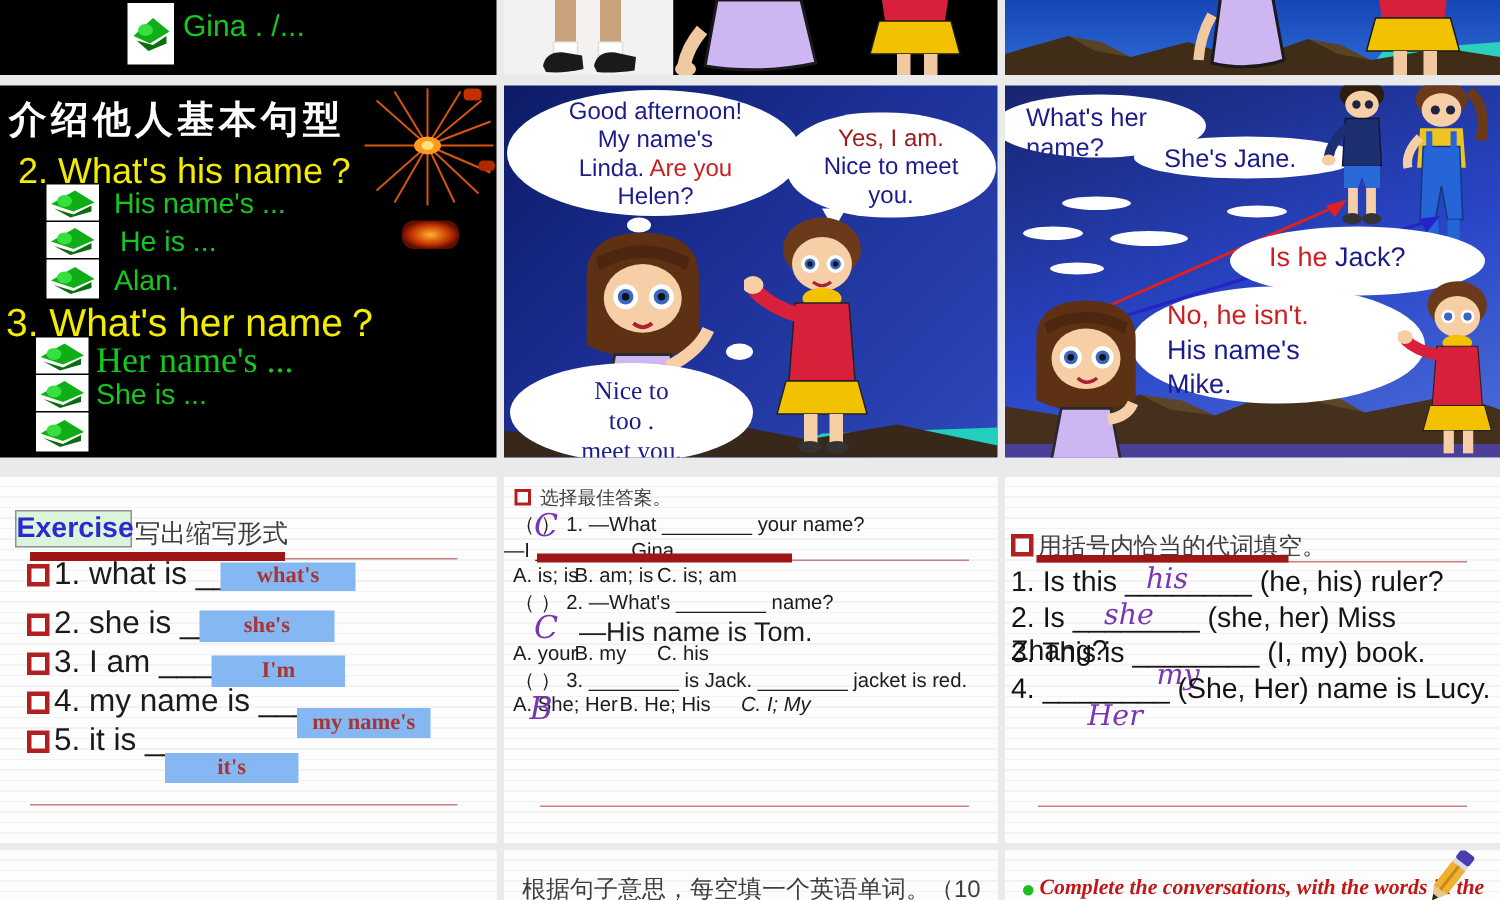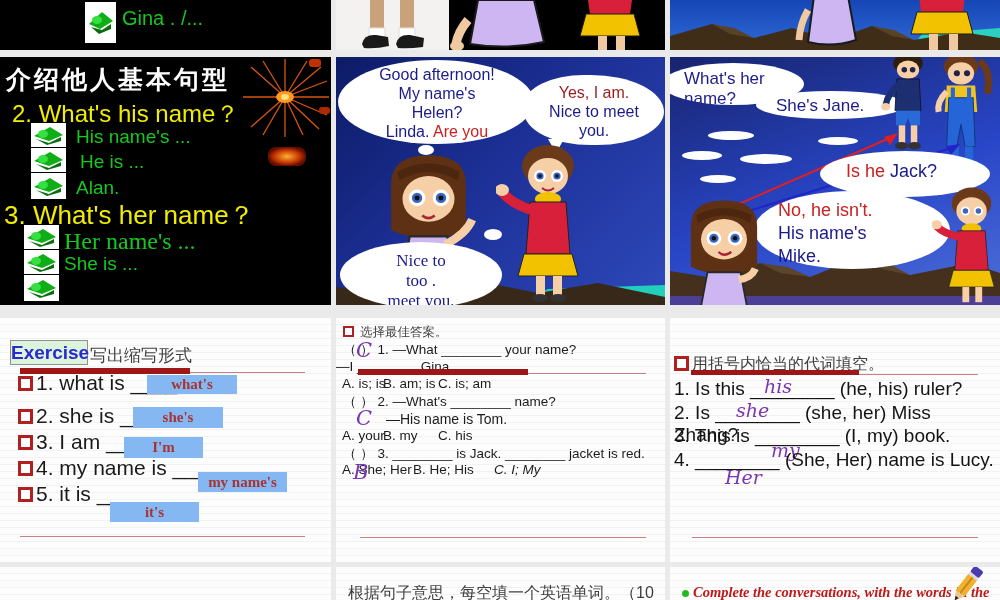--- a/index.html
+++ b/index.html
@@ -166,22 +166,22 @@
     <svg class="abs" style="left:0;top:0;" width="329" height="248" viewBox="0 0 329 248">
       <polygon points="180,248 212,232 329,228 329,248" fill="#22cebc"></polygon>
       <polygon points="0,248 0,230 62,238 122,220 202,236 262,226 329,240 329,248" fill="#38281a"></polygon>
     </svg>
     <div class="cloud" style="left:2px;top:3px;width:196px;height:84px;"></div>
     <div class="cloud" style="left:82px;top:88px;width:16px;height:10px;"></div>
     <div class="cloud" style="left:96px;top:100px;width:10px;height:7px;"></div>
     <div class="abs navy" style="left:10px;top:8px;width:182px;text-align:center;font-size:16px;line-height:19px;">
       <div>Good afternoon!</div>
       <div>My name's</div>
+      <div><span>Linda. </span><span class="red">Are you</span></div>
       <div>Helen?</div>
-      <div><span>Linda. </span><span class="red">Are you</span></div>
     </div>
     <div class="cloud" style="left:188px;top:18px;width:140px;height:70px;border-radius:45% 55% 50% 50%;"></div>
     <div class="abs" style="left:212px;top:82px;width:0;height:0;border-left:8px solid transparent;border-right:8px solid transparent;border-top:14px solid #fff;"></div>
     <div class="abs" style="left:192px;top:26px;width:132px;text-align:center;font-size:16px;line-height:19px;">
       <div class="maroon">Yes, I am.</div>
       <div class="navy">Nice to meet</div>
       <div class="navy">you.</div>
     </div>
     <div class="abs" style="left:40px;top:92px;width:105px;height:156px;">
       <svg width="105" height="156" viewBox="0 0 100 150">
@@ -350,21 +350,21 @@
     <div class="abs" style="left:36px;top:86px;font-size:21px;color:#1a1a1a;">2. she is ____</div>
     <div class="rsq" style="left:18px;top:117px;"></div>
     <div class="abs" style="left:36px;top:112px;font-size:21px;color:#1a1a1a;">3. I am ____</div>
     <div class="rsq" style="left:18px;top:143px;"></div>
     <div class="abs" style="left:36px;top:138px;font-size:21px;color:#1a1a1a;">4. my name is _____</div>
     <div class="rsq" style="left:18px;top:169px;"></div>
     <div class="abs" style="left:36px;top:164px;font-size:21px;color:#1a1a1a;">5. it is _____</div>
 
     <div class="blank-box" style="left:147px;top:57px;width:90px;height:19px;line-height:19px;font-size:15px;">what's</div>
     <div class="blank-box" style="left:133px;top:89px;width:90px;height:21px;line-height:21px;font-size:15px;">she's</div>
-    <div class="blank-box" style="left:124px;top:119px;width:79px;height:21px;line-height:21px;font-size:15px;">I'm</div>
+    <div class="blank-box" style="left:141px;top:119px;width:89px;height:21px;line-height:21px;font-size:15px;">I'm</div>
     <div class="blank-box" style="left:198px;top:154px;width:89px;height:20px;line-height:20px;font-size:15px;">my name's</div>
     <div class="blank-box" style="left:110px;top:184px;width:89px;height:20px;line-height:20px;font-size:15px;">it's</div>
 
     <div class="thinline" style="left:20px;top:218px;width:285px;"></div>
   </div>
 
   <div class="slide paper" style="left:336px;top:318px;width:329px;height:244px;">
     <div class="rsq-s" style="left:7px;top:8px;"></div>
     <div class="abs cn" style="left:24px;top:6px;font-size:12.5px;">选择最佳答案。</div>
 
@@ -372,21 +372,21 @@
     <div class="abs purple-ink" style="left:20px;top:20px;font-size:21px;">C</div>
     <div class="abs" style="left:0;top:41px;font-size:13.5px;color:#1c1c1c;">—I ________ Gina.</div>
     <div class="thinline" style="left:22px;top:55px;width:288px;"></div>
     <div class="thickbar" style="left:22px;top:51px;width:170px;"></div>
     <div class="abs" style="left:6px;top:58px;font-size:13.5px;color:#1c1c1c;">A. is; is</div>
     <div class="abs" style="left:47px;top:58px;font-size:13.5px;color:#1c1c1c;">B. am; is</div>
     <div class="abs" style="left:102px;top:58px;font-size:13.5px;color:#1c1c1c;">C. is; am</div>
 
     <div class="abs" style="left:7px;top:75px;font-size:13.5px;color:#1c1c1c;">（    ）  2. —What's ________ name?</div>
     <div class="abs purple-ink" style="left:20px;top:88px;font-size:21px;">C</div>
-    <div class="abs" style="left:50px;top:93px;font-size:14px;color:#1c1c1c;">—His name is Tom.</div>
+    <div class="abs" style="left:50px;top:93px;font-size:18px;color:#1c1c1c;">—His name is Tom.</div>
     <div class="abs" style="left:6px;top:110px;font-size:13.5px;color:#1c1c1c;">A. your</div>
     <div class="abs" style="left:47px;top:110px;font-size:13.5px;color:#1c1c1c;">B. my</div>
     <div class="abs" style="left:102px;top:110px;font-size:13.5px;color:#1c1c1c;">C. his</div>
 
     <div class="abs" style="left:7px;top:127px;font-size:13.5px;color:#1c1c1c;">（    ）  3. ________ is Jack. ________ jacket is red.</div>
     <div class="abs" style="left:6px;top:144px;font-size:13.5px;color:#1c1c1c;">A. She; Her</div>
     <div class="abs" style="left:77px;top:144px;font-size:13.5px;color:#1c1c1c;">B. He; His</div>
     <div class="abs" style="left:158px;top:144px;font-size:13.5px;color:#1c1c1c;font-style:italic;">C. I; My</div>
     <div class="abs purple-ink" style="left:17px;top:142px;font-size:21px;">B</div>
 

